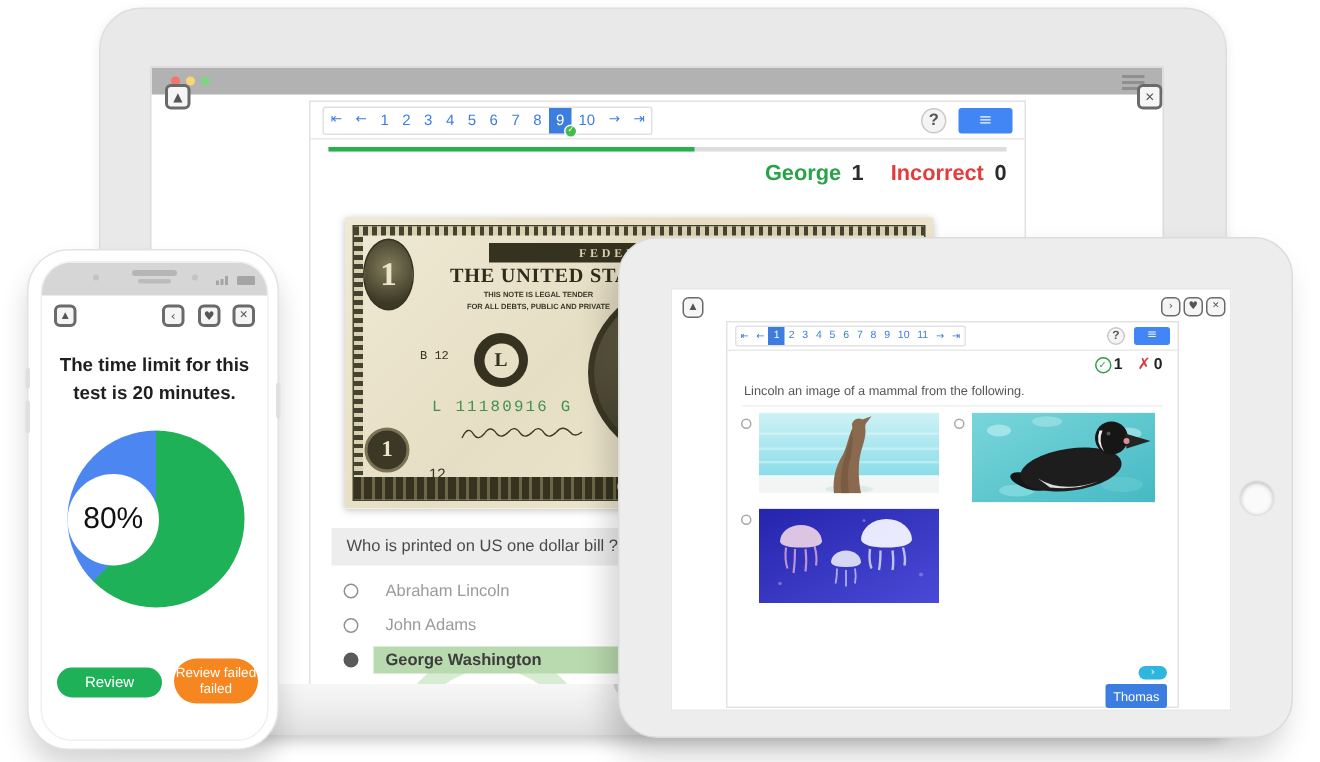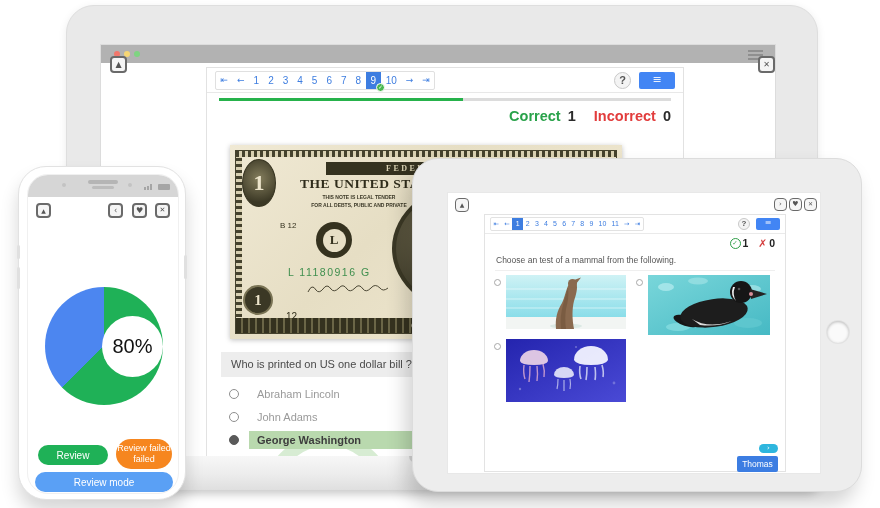--- a/index.html
+++ b/index.html
@@ -63,27 +63,27 @@
     background:repeating-linear-gradient(90deg,#45422d 0 3px,#d9d1b2 3px 6px); }
   .b-lat-left { position:absolute; left:6px; top:12px; bottom:22px; width:6px;
     background:repeating-linear-gradient(0deg,#45422d 0 3px,#d9d1b2 3px 6px); }
   .b-band-top { position:absolute; left:96px; top:17px; width:272px; height:13px; background:#35321f;
     color:#d9d1b2; font-family:"Liberation Serif",serif; font-weight:bold; font-size:8px;
     letter-spacing:2.5px; text-align:center; line-height:13px; white-space:nowrap; overflow:hidden; }
   .b-title { position:absolute; left:70px; top:31px; font-family:"Liberation Serif",serif;
     font-weight:bold; font-size:13.5px; color:#2f2c1b; letter-spacing:.5px; white-space:nowrap; }
   .b-legal { position:absolute; left:70px; top:49px; width:118px; font-size:5px; line-height:1.5;
     text-align:center; color:#3a3726; font-weight:bold; }
-  .b-plate-b { position:absolute; left:50px; top:76px; font-size:8px; color:#35321f; }
+  .b-plate-b { position:absolute; left:50px; top:88px; font-size:8px; color:#35321f;font-family:Liberation Mono, monospace; }
   .b-seal { position:absolute; left:86px; top:77px; width:36px; height:36px; border-radius:50%;
     background:#35321f; display:flex; align-items:center; justify-content:center; }
   .b-seal-in { width:23px; height:23px; border-radius:50%; background:#e7dfc6; display:flex;
     align-items:center; justify-content:center; font-family:"Liberation Serif",serif;
     font-weight:bold; font-size:13px; color:#35321f; }
-  .b-serial { position:absolute; left:58px; top:121px; font-family:Liberation Sans, sans-serif;
+  .b-serial { position:absolute; left:58px; top:121px; font-family:Liberation Mono, monospace;
     font-size:10.5px; letter-spacing:1.5px; color:#3f8f4e; }
   .b-plate12 { position:absolute; left:56px; top:137px; font-size:10px; color:#35321f;margin-top:29px; }
   .b-sign { position:absolute; left:76px; top:138px; }
   .b-band-bot { position:absolute; left:6px; right:6px; bottom:6px; height:15px;
     background:repeating-linear-gradient(90deg,#35321f 0 5px,#6b6647 5px 7px); }
   .b-one { position:absolute; left:127px; top:1px; font-family:"Liberation Serif",serif;
     font-weight:bold; font-size:11px; letter-spacing:2px; color:#f0e8cf;margin-left:48px; }
   .b-num-tl { position:absolute; left:12px; top:14px; width:34px; height:48px; border-radius:50%;
     background:radial-gradient(circle at 50% 40%,#7a7455 10%,#3b3825 75%); border:1.5px solid #35321f;
     display:flex; align-items:center; justify-content:center; color:#ece4cb;
@@ -171,21 +171,21 @@
   .batt { position:absolute; right:8px; top:9px; width:12px; height:6px; background:#a5a5a5;
     border-radius:1px; }
   .p-up { left:8px; top:28px; width:15px; height:15px; font-size:6px; line-height:11px; }
   .p-back { left:80px; top:28px; width:15px; height:15px; font-size:8px; line-height:11px; }
   .p-heart { left:104px; top:28px; width:15px; height:15px; font-size:8px; line-height:11px; }
   .p-close { left:127px; top:28px; width:15px; height:15px; font-size:7px; line-height:11px; }
   .p-title { position:absolute; left:0; top:59px; width:100%; text-align:center; font-size:12.5px;
     font-weight:bold; color:#1f1f1f; line-height:1.5; }
   .donut { position:absolute; left:17px; top:112px; width:118px; height:118px; border-radius:50%;
     background:conic-gradient(#1fb157 0deg 225deg, #4c86f0 225deg 360deg);
-    display:flex; align-items:center; justify-content:flex-end; }
+    display:flex; align-items:center; justify-content:flex-start; }
   .donut-hole { width:61px; height:61px; border-radius:50%; background:#fff; display:flex;
     align-items:center; justify-content:center; font-size:20px; color:#111; }
   .p-btn { position:absolute; color:#fff; display:flex; align-items:center; justify-content:center;
     text-align:center; }
   .p-start { left:10px; top:270px; width:70px; height:20px; border-radius:11px; background:#1fb157;
     font-size:10px; }
   .p-retry { left:88px; top:264px; width:56px; height:30px; border-radius:15px; background:#f6861f;
     font-size:9px; line-height:1.2; flex-direction:column; }
   .p-review { left:7px; top:297px; width:138px; height:20px; border-radius:11px; background:#5aa0f5;
     font-size:10px; }
@@ -236,21 +236,21 @@
         <div class="spacer"></div>
         <div class="help-btn">?</div>
         <div class="menu-btn">≡</div>
       </div>
 
       <div class="progress">
         <div class="progress-fill" style="width:54%"></div>
       </div>
 
       <div class="score-row">
-        <span class="c-label">Correct</span>
+        <span class="c-label">George</span>
         <span class="c-val">1</span>
         <span class="i-label">Incorrect</span>
         <span class="i-val">0</span>
       </div>
 
       <div class="bill">
         <div class="b-frame"></div>
         <div class="b-lat-top"></div>
         <div class="b-lat-left"></div>
         <div class="b-band-top">FEDERAL RESERVE NOTE</div>
@@ -334,21 +334,21 @@
           <div class="t-menu">≡</div>
         </div>
 
         <div class="t-score">
           <span class="t-check">✓</span>
           <span>1</span>
           <span class="t-cross">✗</span>
           <span>0</span>
         </div>
 
-        <div class="t-question">Choose an test of a mammal from the following.</div>
+        <div class="t-question">Lincoln an image of a mammal from the following.</div>
         <div class="t-divider"></div>
 
         <span class="t-radio" style="left:9px; top:64px;"></span>
         <div class="t-img" style="left:21px; top:60px; width:120px; height:54px;">
           <svg width="120" height="54" viewBox="0 0 120 54">
             <defs>
               <linearGradient id="w1" x1="0" y1="0" x2="0" y2="1">
                 <stop offset="0" stop-color="#cff2f5"></stop>
                   <stop offset="1" stop-color="#8adde9"></stop>
               </linearGradient>
@@ -434,29 +434,32 @@
             <i style="height:4.5px"></i>
             <i style="height:6px"></i>
           </span>
         <span class="batt"></span>
       </div>
       <div class="win-btn p-up icon">▲</div>
       <div class="win-btn p-back icon">‹</div>
       <div class="win-btn p-heart icon">♥</div>
       <div class="win-btn p-close icon">✕</div>
 
+      <div class="p-title">
+        <div>The time limit for this</div>
+        <div>test is 20 minutes.</div>
+      </div>
 
       <div class="donut">
         <div class="donut-hole">
           <span>80%</span>
         </div>
       </div>
 
       <div class="p-btn p-start">Review</div>
       <div class="p-btn p-retry">
         <div>Review failed</div>
         <div>failed</div>
       </div>
-      <div class="p-btn p-review">Review mode</div>
     </div>
   </div>
 
 </div>
 
 </body></html>

